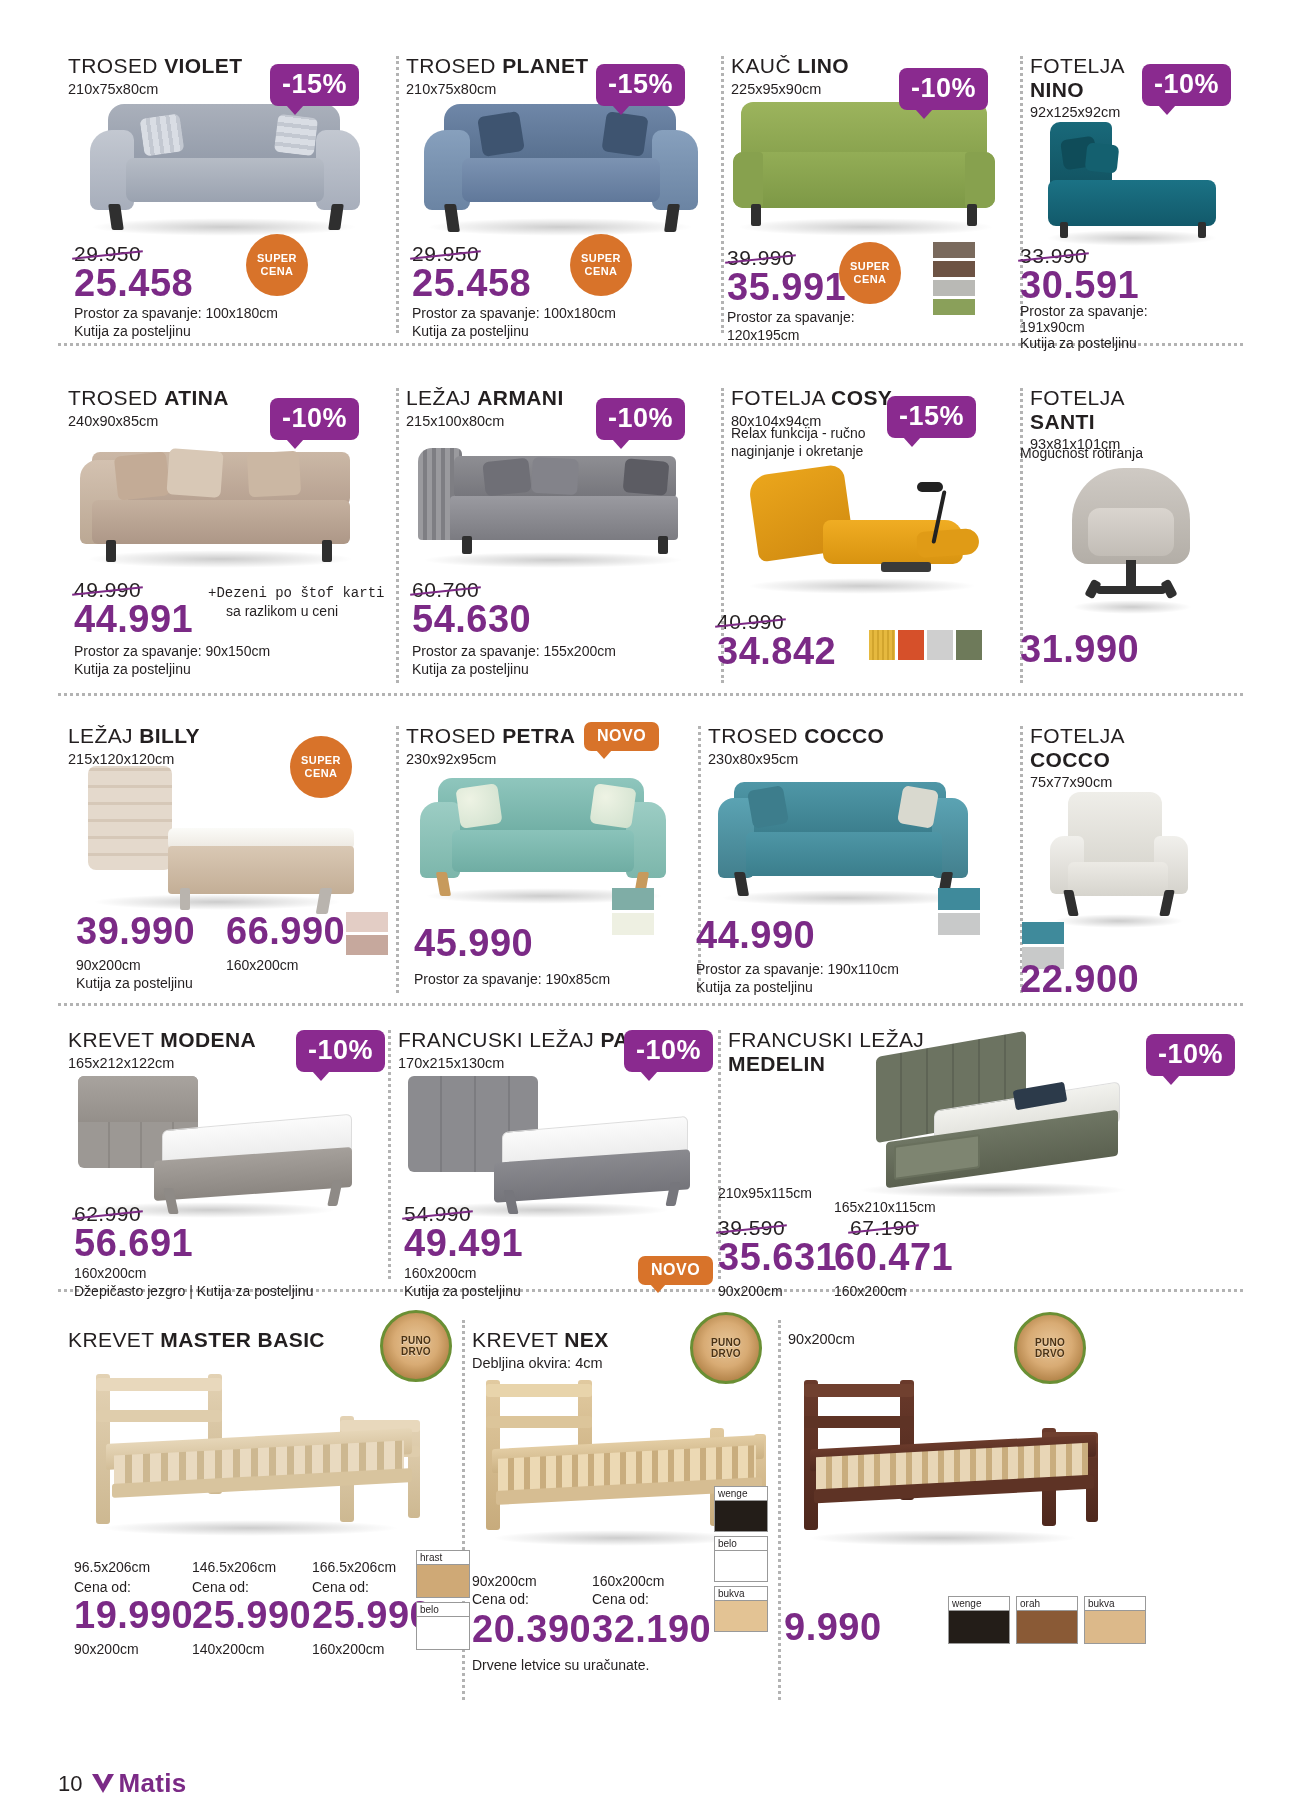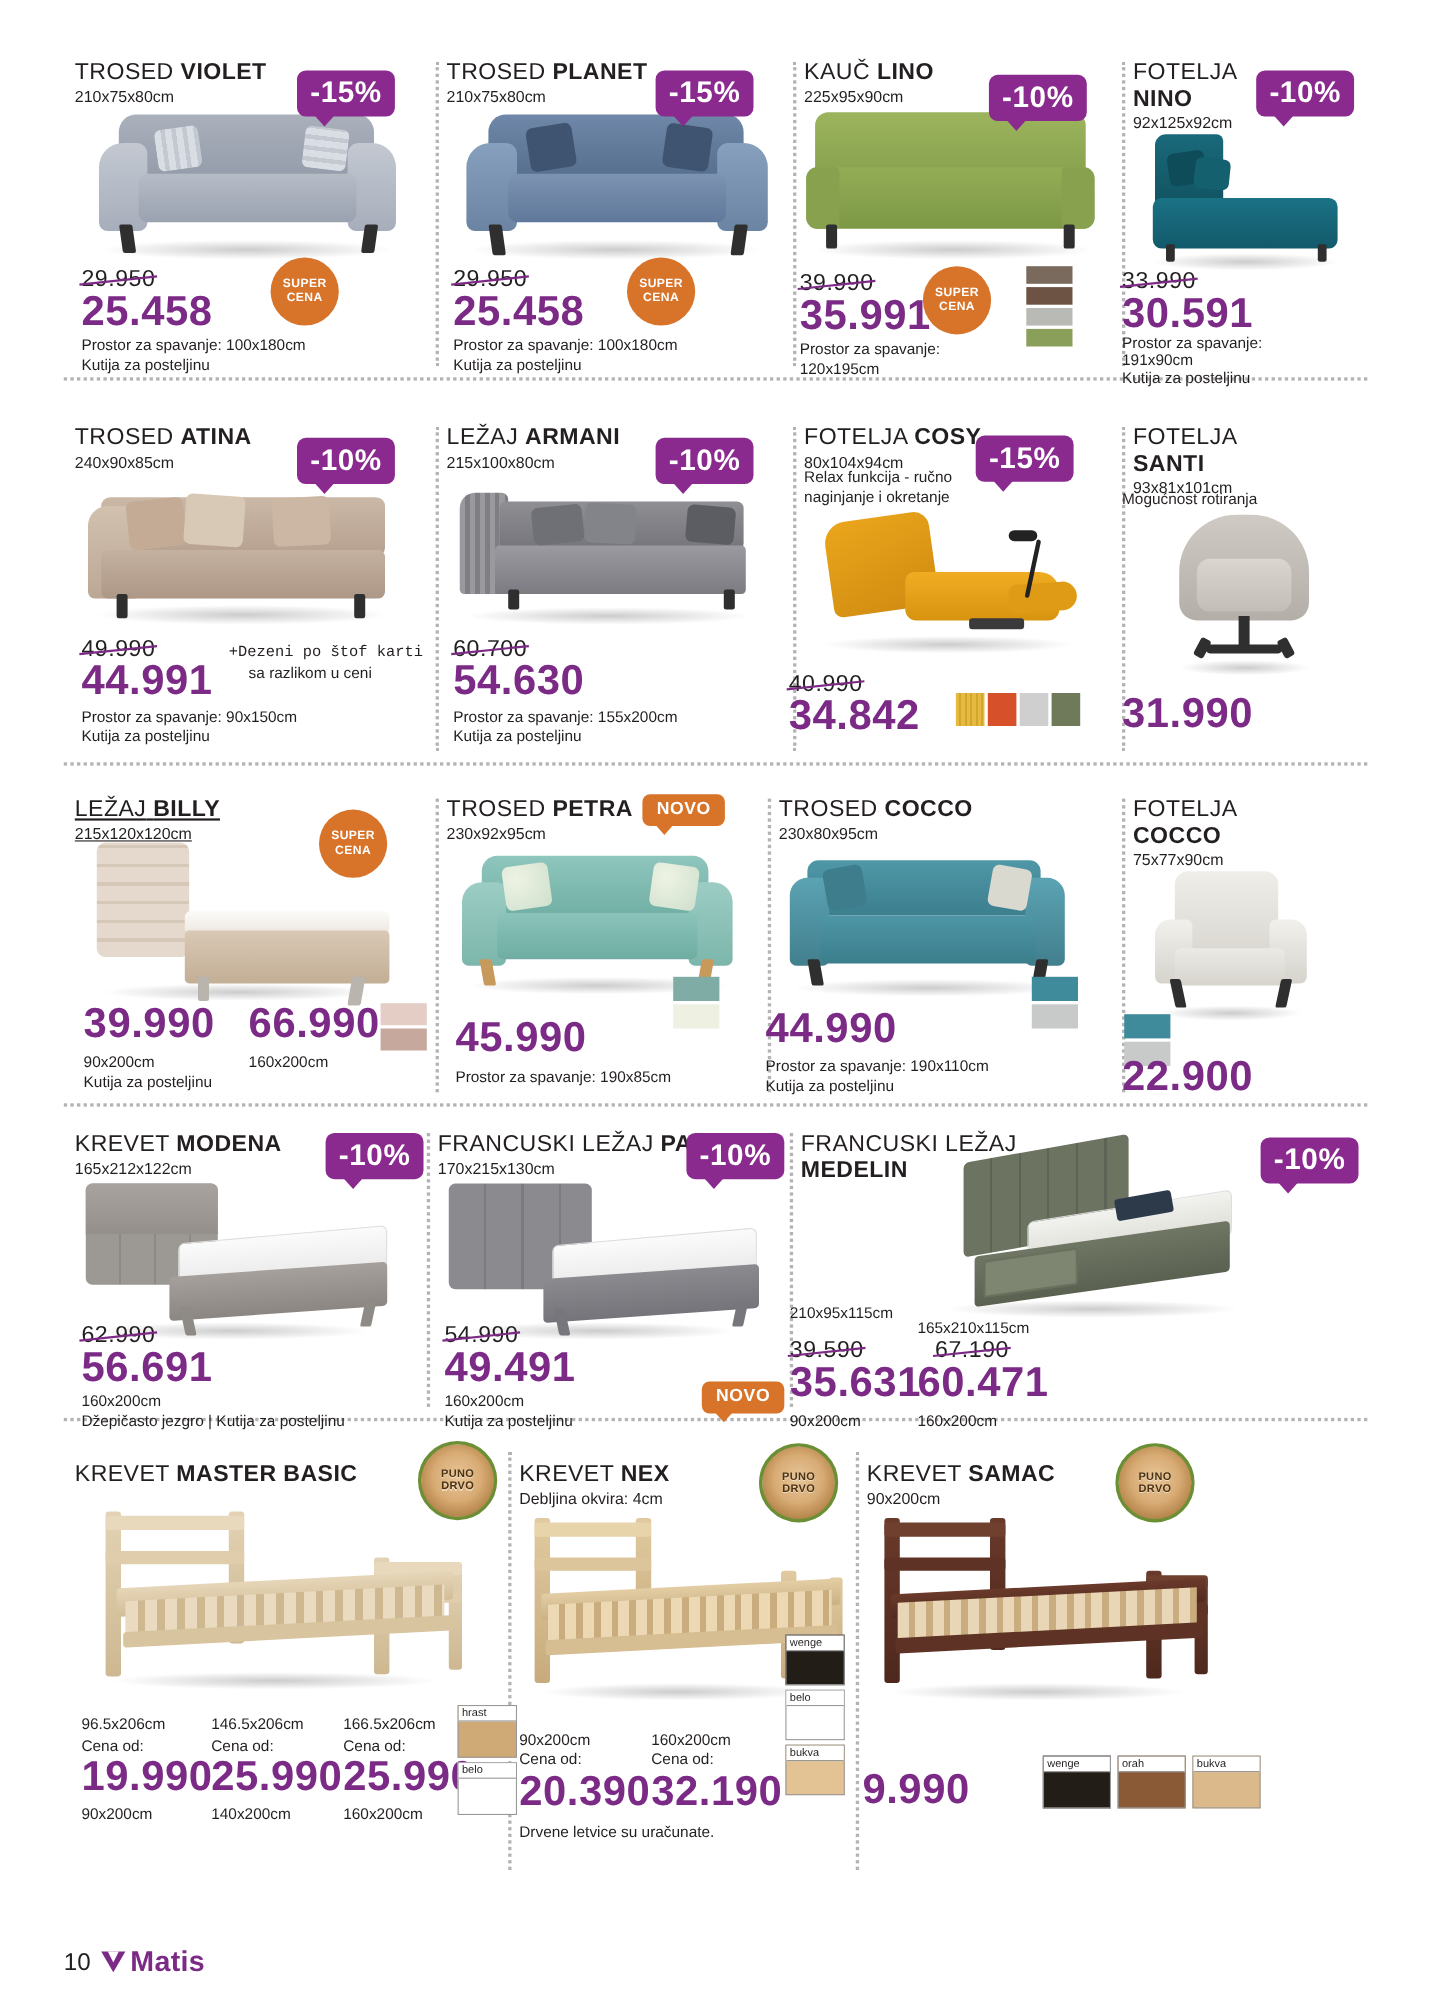--- a/index.html
+++ b/index.html
@@ -397,21 +397,21 @@
       </div>
       <div class="newprice" style="position:absolute;left:0px;top:252px;">31.990</div>
     </div>
   </div>
 
   <div class="row" style="position:absolute;left:58px;top:716px;width:1185px;height:290px;">
     <div class="vdiv" style="left:338px;"></div>
     <div class="vdiv" style="left:640px;"></div>
     <div class="vdiv" style="left:962px;"></div>
 
-    <div class="cell" style="position:absolute;left:0;top:0;width:338px;height:290px;text-decoration:underline;">
+    <div class="cell" style="position:absolute;left:0;top:0;width:338px;height:290px;">
       <div class="title">
         <span>LEŽAJ</span> <b>BILLY</b>
       </div>
       <div class="dims">215x120x120cm</div>
       <div class="art" style="left:14px;top:50px;width:300px;height:150px;">
         <div class="shadow" style="left:20px;top:128px;width:250px;height:16px;"></div>
         <div style="position:absolute;left:16px;top:0px;width:84px;height:104px;background:repeating-linear-gradient(0deg,#e4d9cc 0 14px,#d6c8b8 14px 17px);border-radius:8px;"></div>
         <div style="position:absolute;left:96px;top:62px;width:186px;height:22px;background:linear-gradient(180deg,#fbfbf8,#ece7df);border-radius:6px;"></div>
         <div style="position:absolute;left:96px;top:80px;width:186px;height:48px;background:linear-gradient(180deg,#d9c8b4,#c3ae96);border-radius:4px;"></div>
         <div class="leg" style="left:246px;top:122px;width:12px;height:26px;background:#b9b4ae;transform:skewX(-10deg);"></div>
@@ -658,23 +658,20 @@
         <div style="font-size:10px;background:#fff;border-bottom:1px solid #999;padding:1px 3px;">belo</div>
         <div style="height:30px;"></div>
       </div>
       <div style="position:absolute;left:252px;top:266px;width:54px;border:1px solid #999;background:#e3c394;">
         <div style="font-size:10px;background:#fff;border-bottom:1px solid #999;padding:1px 3px;">bukva</div>
         <div style="height:30px;"></div>
       </div>
     </div>
 
     <div class="cell" style="position:absolute;left:720px;top:0;width:465px;height:420px;">
-      <div class="title">
-        <span>KREVET</span> <b>SAMAC</b>
-      </div>
       <div class="dims">90x200cm</div>
       <div class="art" style="left:10px;top:60px;width:320px;height:170px;">
         <div class="shadow" style="left:20px;top:150px;width:270px;height:16px;"></div>
         <div class="woodbar" style="left:16px;top:0px;width:14px;height:150px;background:linear-gradient(180deg,#6a3a2b,#4e281d);"></div>
         <div class="woodbar" style="left:112px;top:0px;width:14px;height:120px;background:linear-gradient(180deg,#6a3a2b,#4e281d);"></div>
         <div class="woodbar" style="left:16px;top:4px;width:110px;height:13px;background:#70402f;"></div>
         <div class="woodbar" style="left:16px;top:36px;width:110px;height:12px;background:#5e3325;"></div>
         <div class="woodbar" style="left:254px;top:48px;width:14px;height:98px;background:linear-gradient(180deg,#6a3a2b,#4e281d);"></div>
         <div class="woodbar" style="left:298px;top:54px;width:12px;height:88px;background:linear-gradient(180deg,#6a3a2b,#4e281d);"></div>
         <div class="woodbar" style="left:254px;top:52px;width:56px;height:12px;background:#70402f;"></div>

